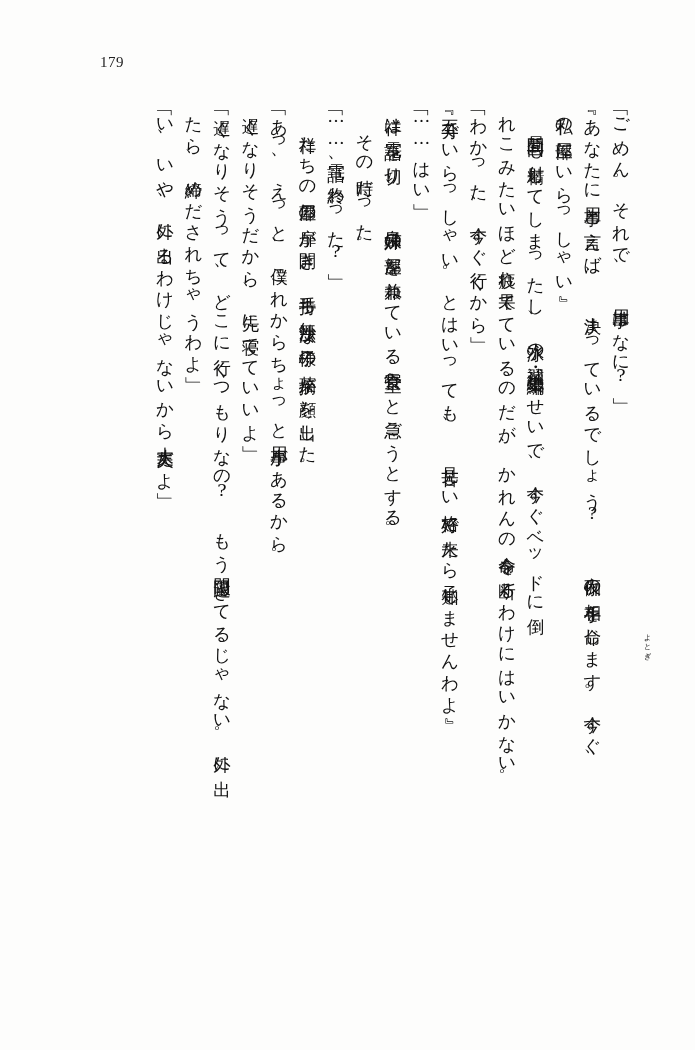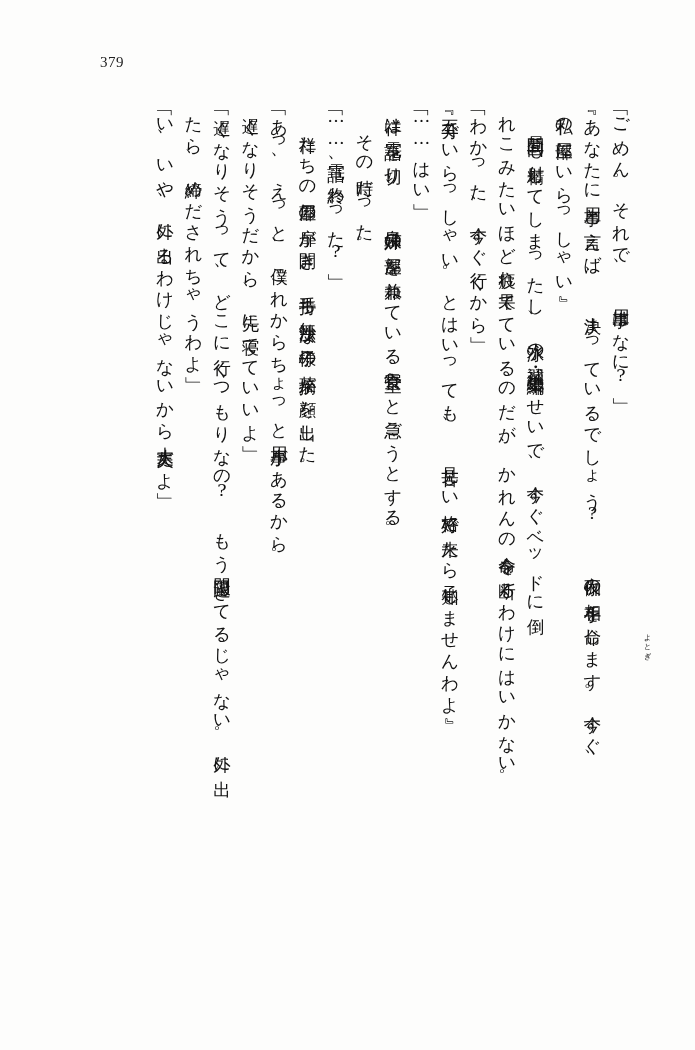--- a/index.html
+++ b/index.html
@@ -65,21 +65,21 @@
     letter-spacing: 1px;
     color: #222;
     line-height: 1;
   }
 </style>
 </head>
 <body>
 
 <div id="page">
 
-  <div id="page-number">379</div>
+  <div id="page-number">179</div>
 
   <div id="body-text">
     <div class="tcol">「い、いや、外に出るわけじゃないから大丈夫だよ」</div>
     <div class="tcol">たら、締めだされちゃうわよ」</div>
     <div class="tcol">「遅くなりそうって、どこに行くつもりなの?　もう門限過ぎてるじゃない。外に出</div>
     <div class="tcol">遅くなりそうだから、先に寝てていいよ」</div>
     <div class="tcol">「あっ、えっと、僕これからちょっと用事があるから。</div>
     <div class="tcol indent">祥たちの部屋の扉が開き、手持ち無沙汰な様子の菜摘が顔を出した。</div>
     <div class="tcol">「……電話、終わった?」</div>
     <div class="tcol indent">その時だった。</div>

